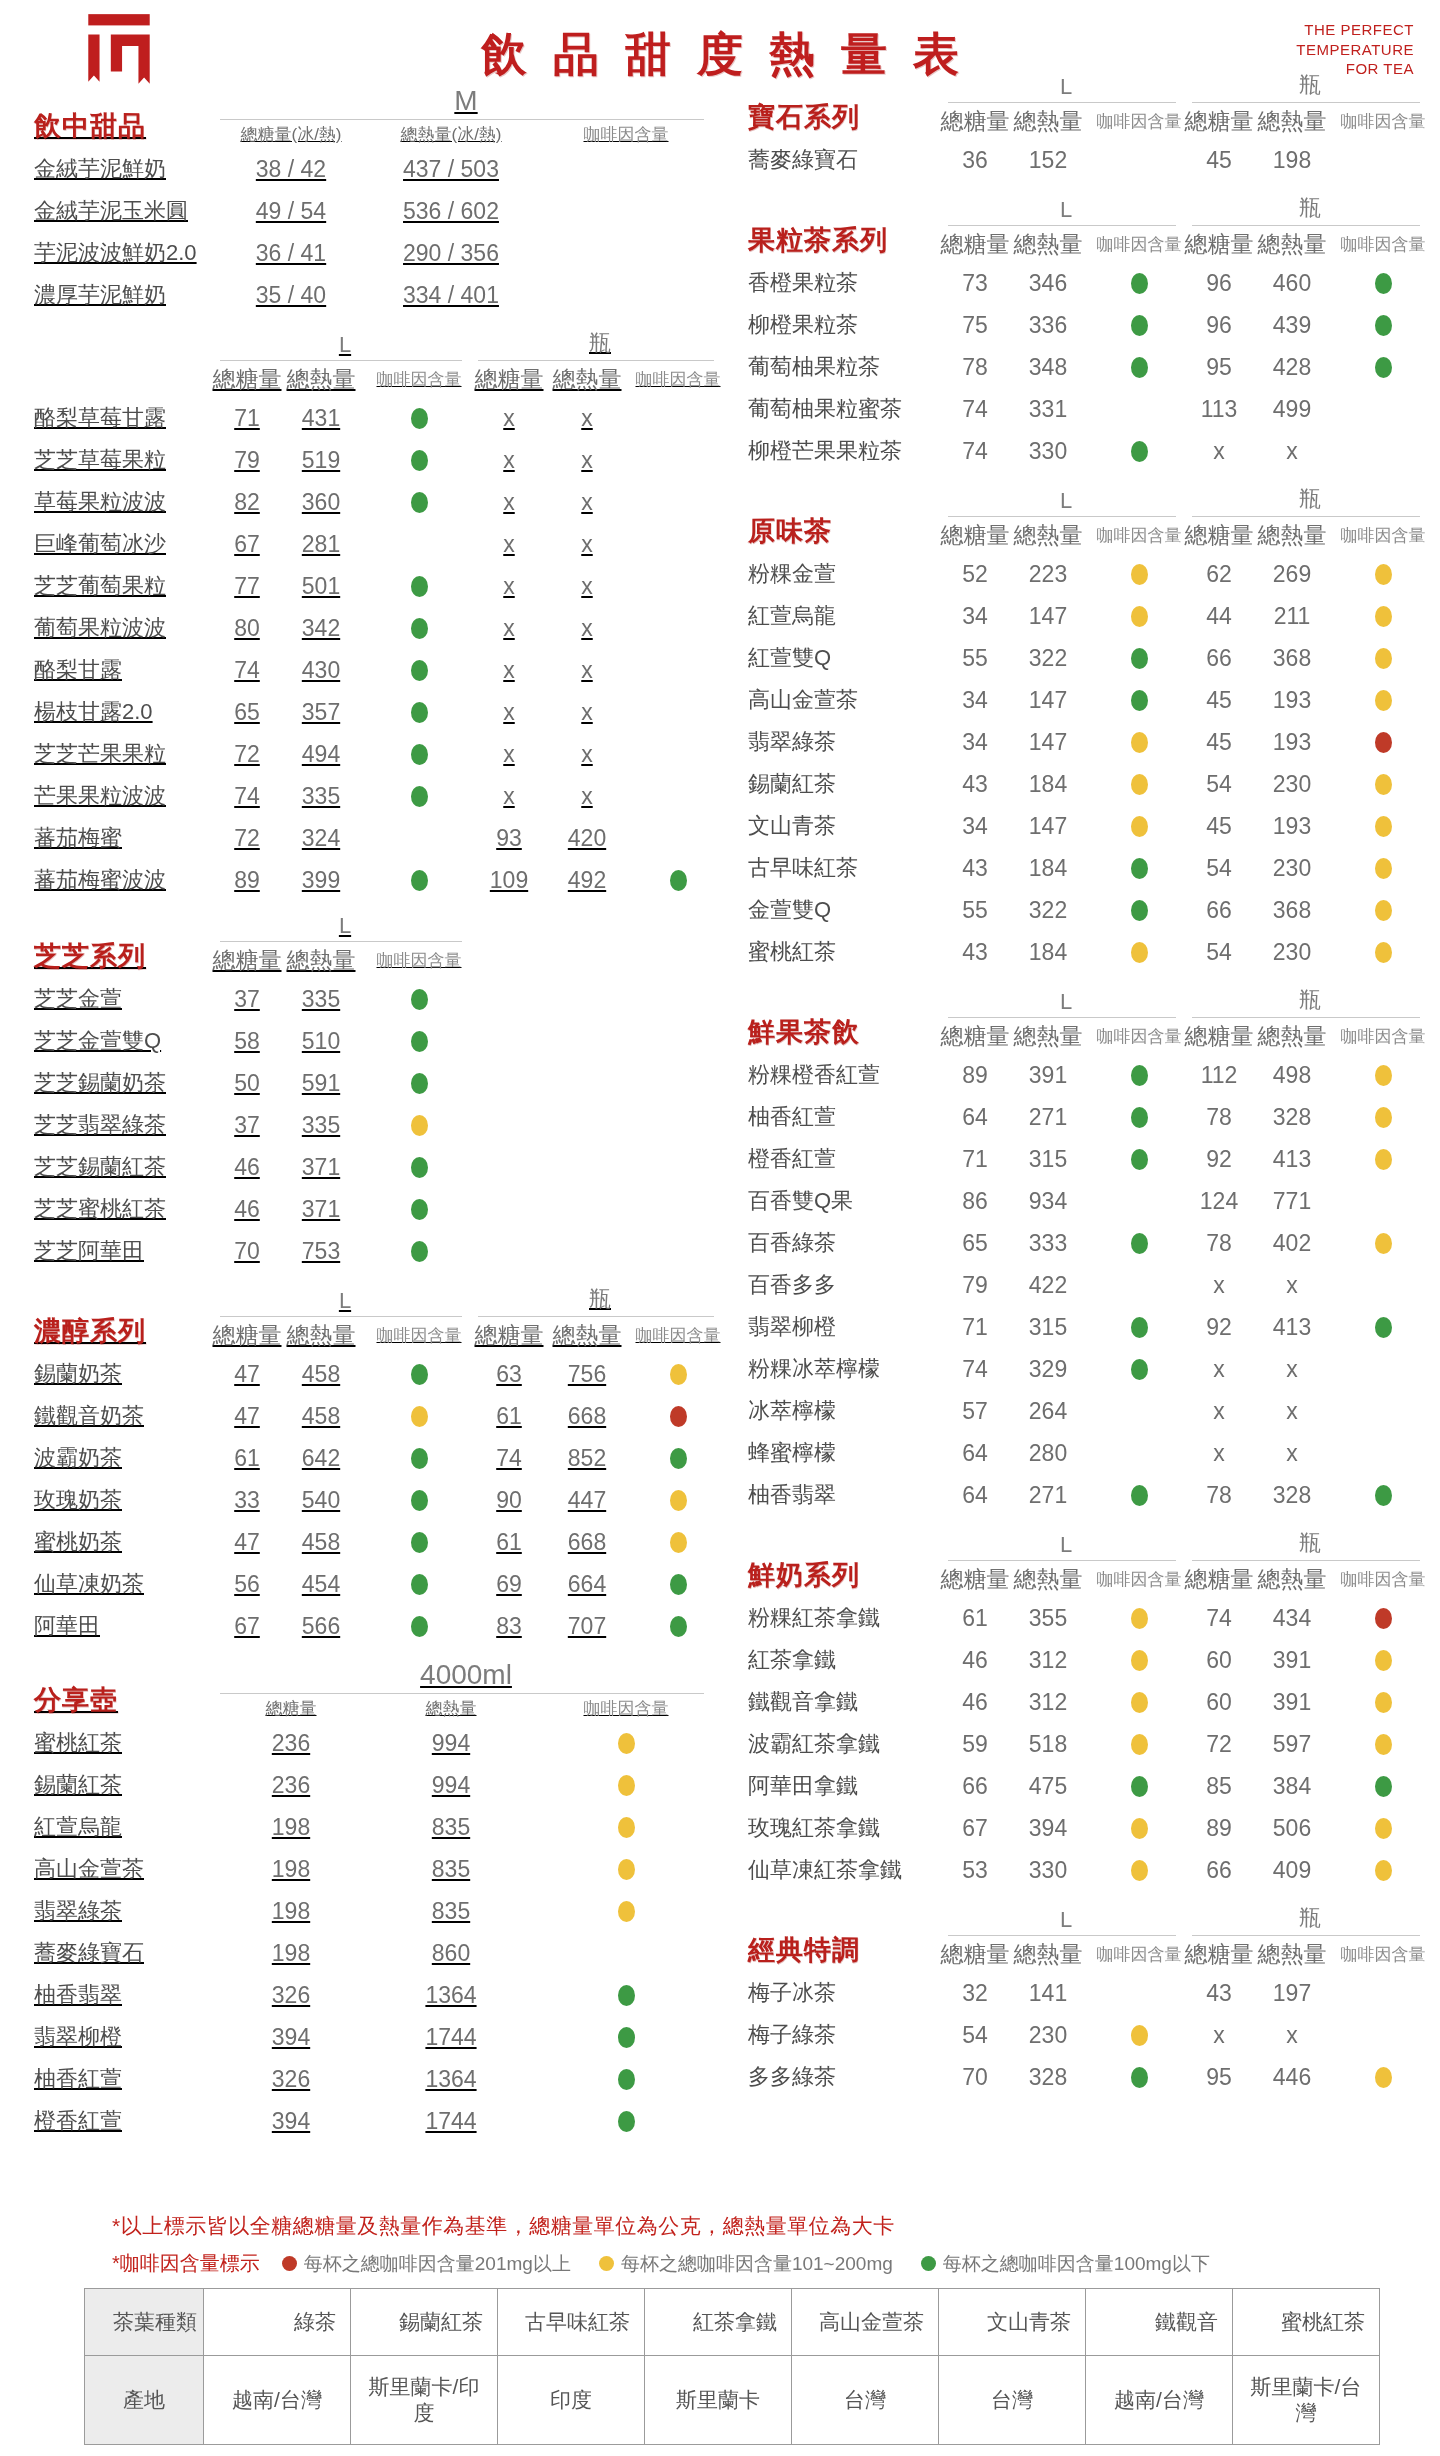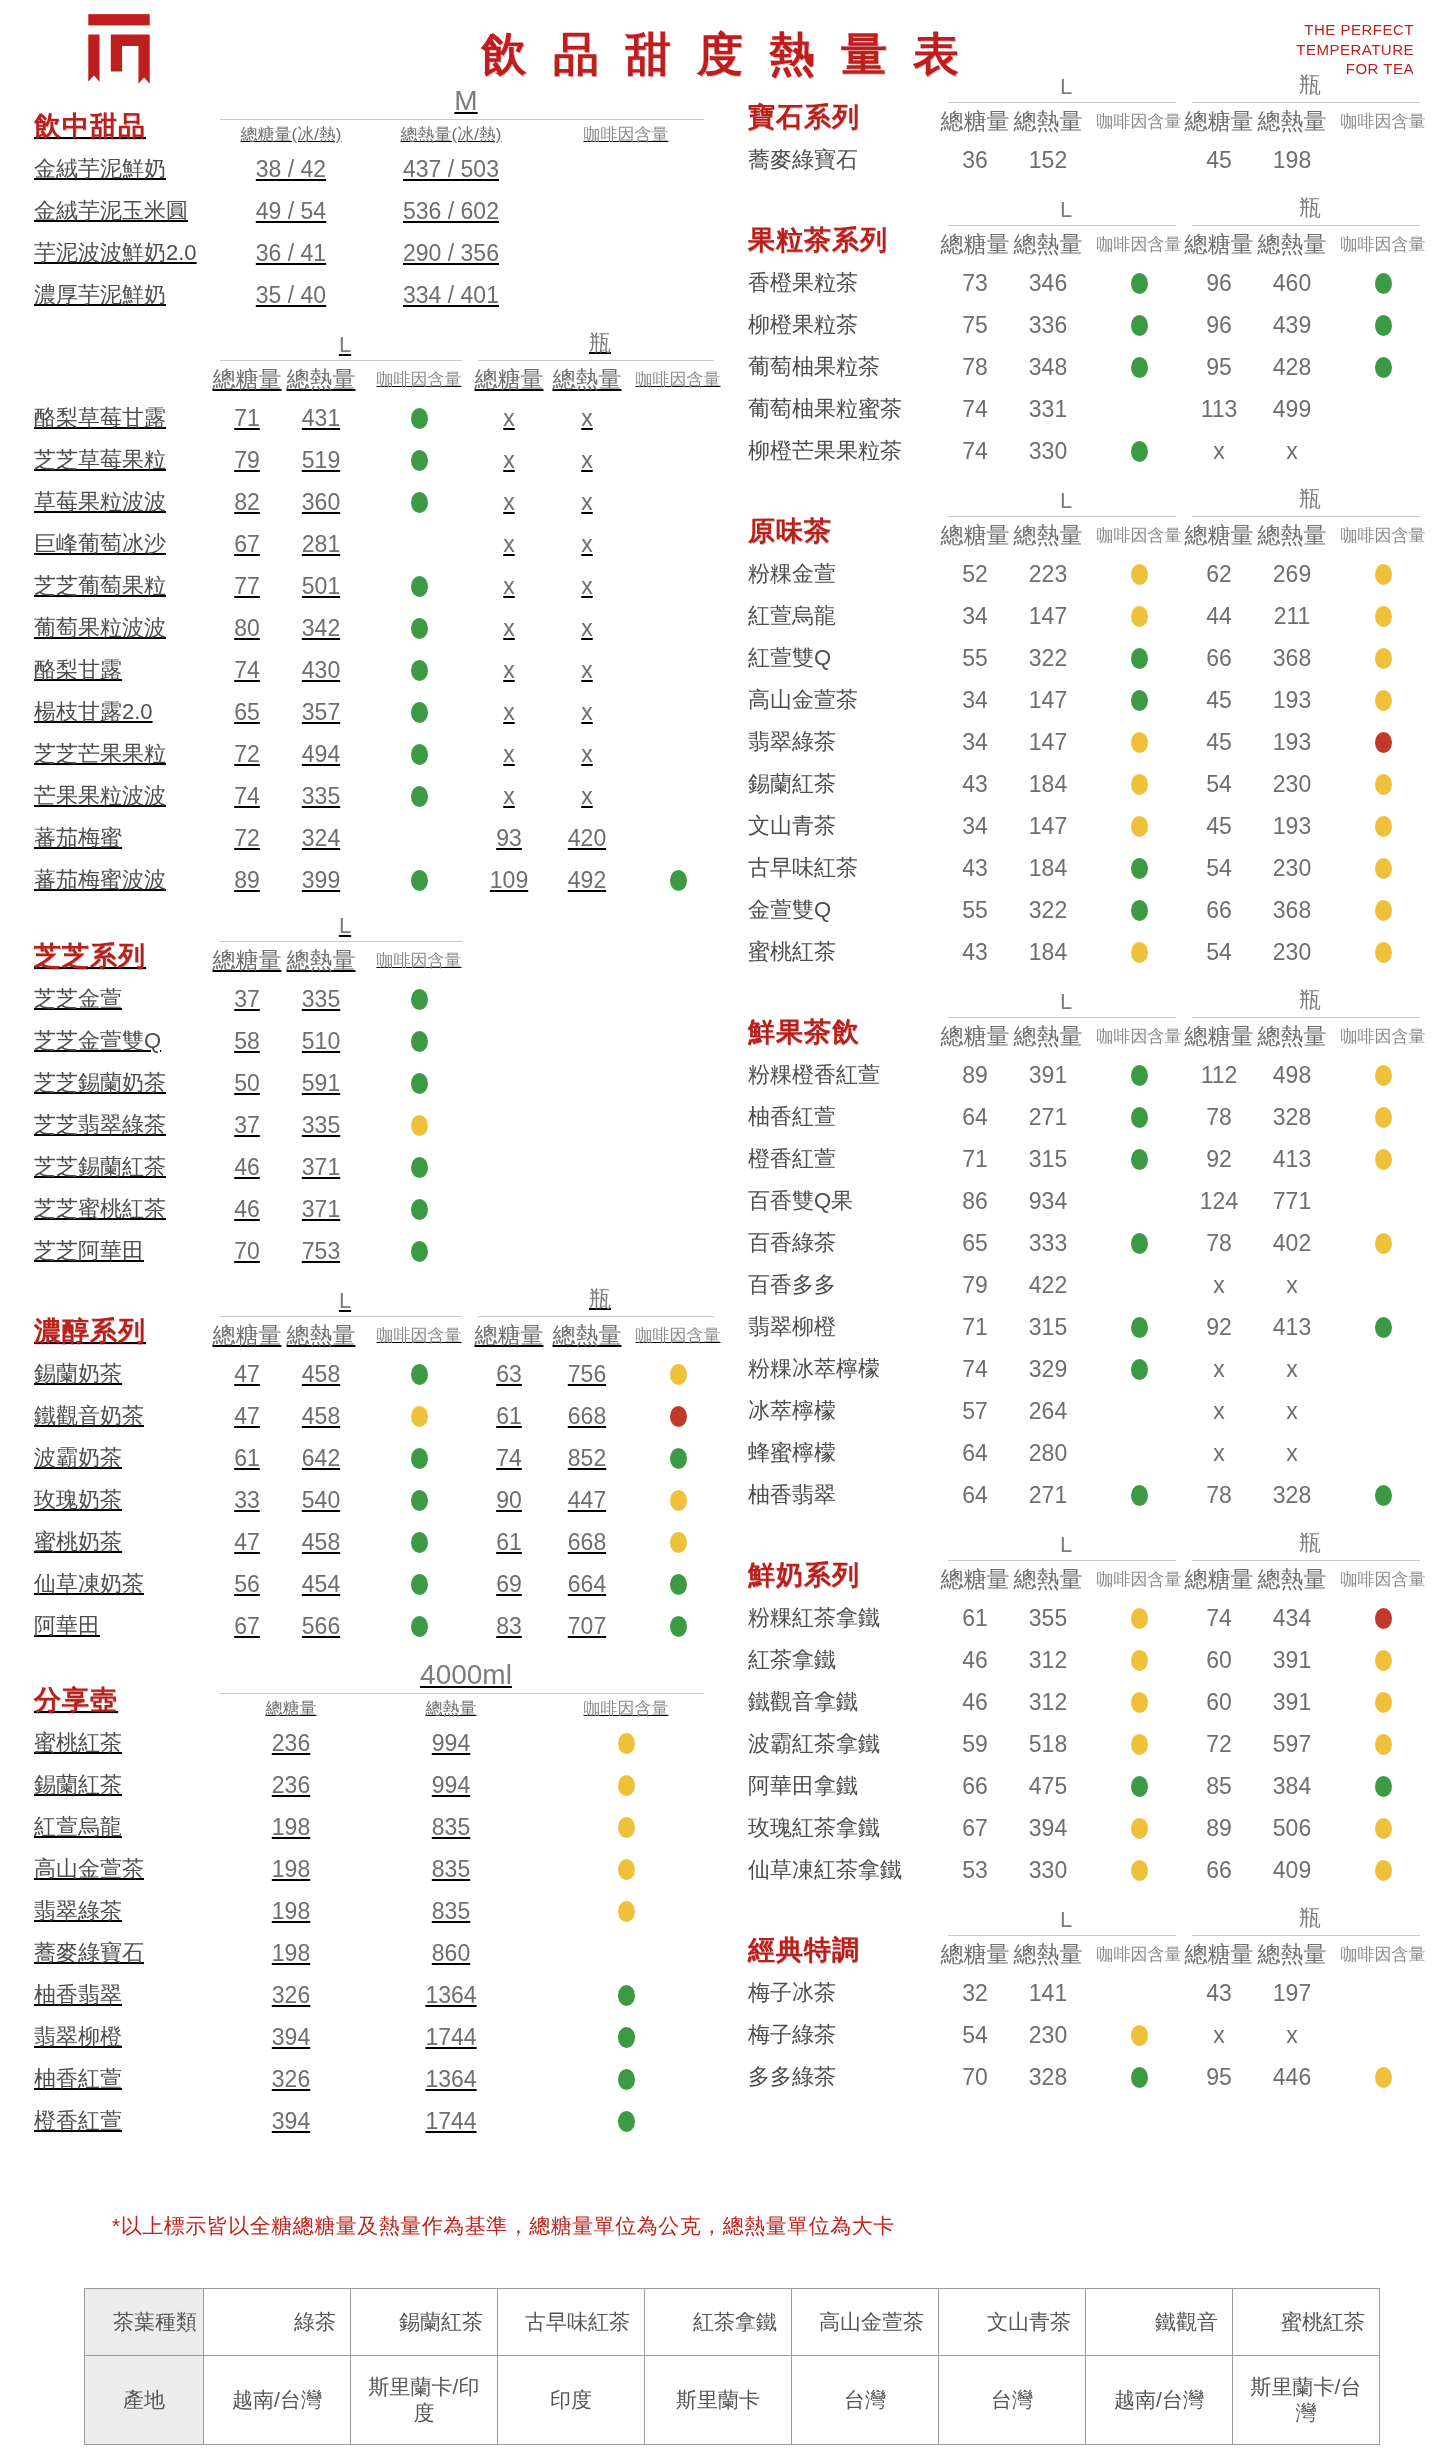--- a/index.html
+++ b/index.html
@@ -1404,20 +1404,35 @@
             <div class="cell c">446</div>
             <div class="cell d">
               <span class="dot" style="background: rgb(239, 193, 59);"></span>
             </div>
           </div>
         </div>
       </div>
     </div>
 
   <div class="note1">*以上標示皆以全糖總糖量及熱量作為基準，總糖量單位為公克，總熱量單位為大卡</div>
+  <div class="note2">
+    <span class="note2-prefix">*咖啡因含量標示</span>
+    <span class="legend-item">
+      <span class="legend-dot" id="ldot0" style="background: rgb(191, 58, 40);"></span>
+      <span>每杯之總咖啡因含量201mg以上</span>
+    </span>
+    <span class="legend-item">
+      <span class="legend-dot" id="ldot1" style="background: rgb(239, 193, 59);"></span>
+      <span>每杯之總咖啡因含量101~200mg</span>
+    </span>
+    <span class="legend-item">
+      <span class="legend-dot" id="ldot2" style="background: rgb(61, 154, 68);"></span>
+      <span>每杯之總咖啡因含量100mg以下</span>
+    </span>
+  </div>
 
   <table class="tea-table">
     <tbody>
         <tr class="r1">
       <td class="lab">茶葉種類</td>
     <td class="val">綠茶</td>
           <td class="val">錫蘭紅茶</td>
           <td class="val">古早味紅茶</td>
           <td class="val">紅茶拿鐵</td>
           <td class="val">高山金萱茶</td>

